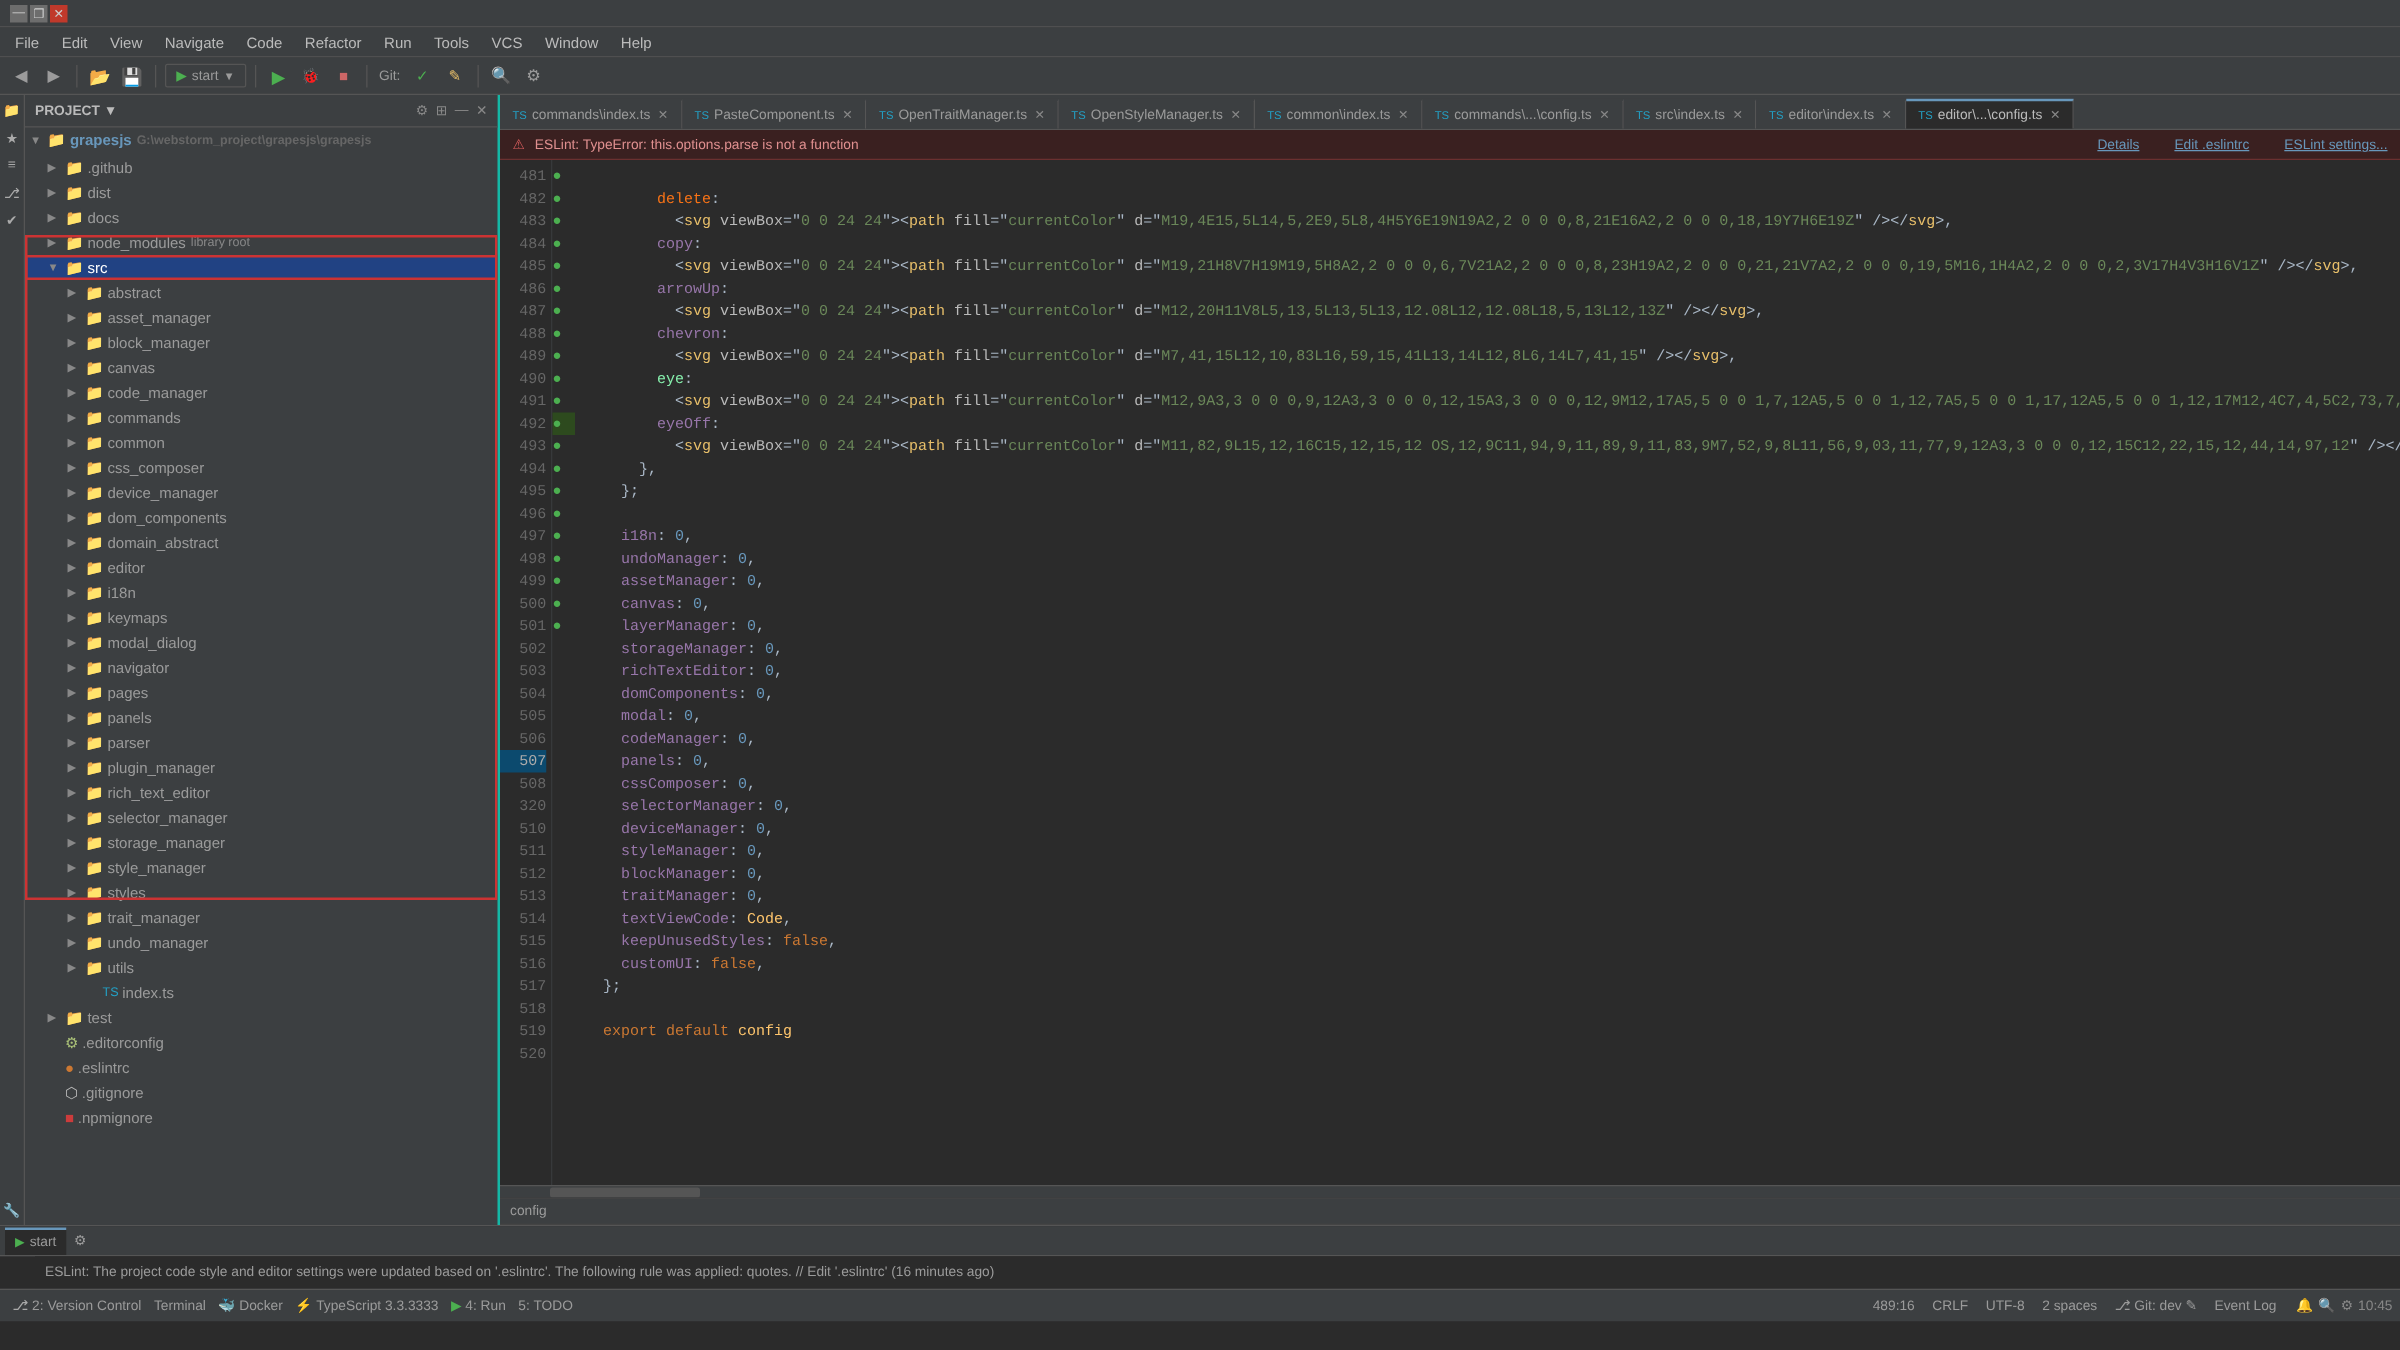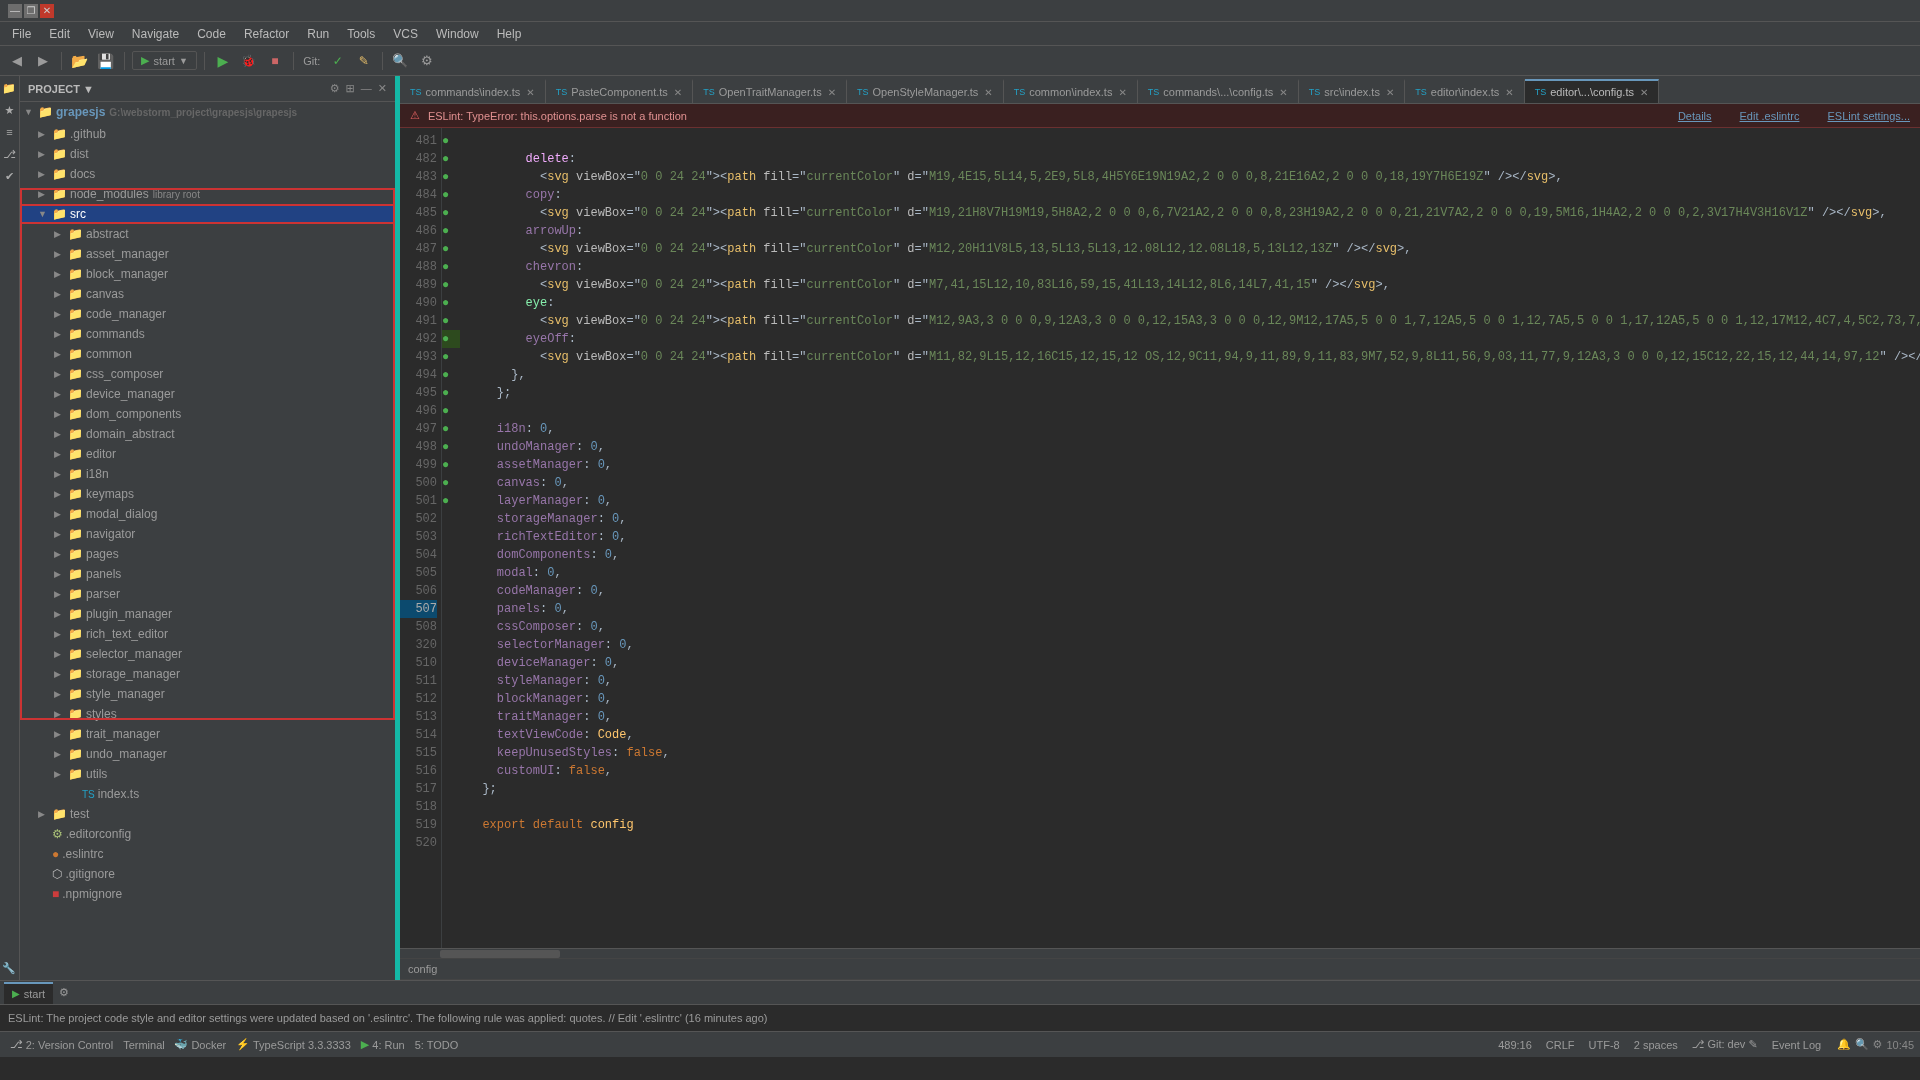--- a/index.html
+++ b/index.html
@@ -215,20 +215,21 @@
       gap: 4px;
       height: 22px;
     }
     #run-panel {
       height: 50px;
       background: #2b2b2b;
       padding: 2px 8px;
       font-size: 11px;
       color: #9b9b9b;
       overflow-y: auto;
+      margin-left: 28px;
     }
 
     
     #status-bar {
       height: 26px;
       background: #3c3f41;
       display: flex;
       align-items: center;
       padding: 0 8px;
       border-top: 1px solid #555;
@@ -312,21 +313,21 @@
 
   <div id="activity-bar" style="width:20px;background:#3c3f41;border-right:1px solid #555;display:flex;flex-direction:column;align-items:center;padding:4px 0;gap:6px;">
     <div class="activity-icon" style="font-size:11px;color:#aaa;">📁</div>
     <div class="activity-icon" style="font-size:11px;color:#aaa;">★</div>
     <div class="activity-icon" style="font-size:11px;color:#aaa;">≡</div>
     <div class="activity-icon" style="font-size:11px;color:#aaa;">⎇</div>
     <div class="activity-icon" style="font-size:11px;color:#aaa;">✔</div>
     <div class="activity-icon" style="font-size:11px;color:#aaa;margin-top:auto;">🔧</div>
   </div>
 
-  <div id="sidebar" style="width:380px;background:#3c3f41;border-right:5px solid #14b8a6;display:flex;flex-direction:column;overflow:hidden;position:relative;">
+  <div id="sidebar" style="width:380px;background:#3c3f41;border-right:2px solid #14b8a6;display:flex;flex-direction:column;overflow:hidden;position:relative;">
 
     <div id="sidebar-header" style="height:26px;background:#3c3f41;display:flex;align-items:center;justify-content:space-between;padding:0 8px;border-bottom:1px solid #555;">
       <span style="font-size:11px;font-weight:bold;color:#bbb;text-transform:uppercase;">Project ▼</span>
       <div style="display:flex;gap:6px;">
         <span style="font-size:11px;color:#888;cursor:pointer;">⚙</span>
         <span style="font-size:11px;color:#888;cursor:pointer;">⊞</span>
         <span style="font-size:11px;color:#888;cursor:pointer;">—</span>
         <span style="font-size:11px;color:#888;cursor:pointer;">✕</span>
       </div>
     </div>
@@ -691,21 +692,21 @@
           <div>●</div>
           <div>●</div>
         <div>●</div>
           <div></div>
           <div></div>
           <div></div>
           <div></div>
       </div>
 
       <div id="code-content" style="flex:1;font-family:'Consolas','Courier New',monospace;font-size:12px;line-height:18px;padding:4px 8px;overflow:auto;white-space:pre;color:#a9b7c6;">
-<span class="c-def">        </span><span style="color:#f0abfc;">delete</span><span class="c-def">:</span>
+<span class="c-def">        </span><span style="color:#f97316;">delete</span><span class="c-def">:</span>
 <span class="c-def">          &lt;</span><span style="color:#e8bf6a;">svg</span><span class="c-def"> </span><span style="color:#bababa;">viewBox</span><span class="c-def">="</span><span style="color:#6a8759;">0 0 24 24</span><span class="c-def">"&gt;&lt;</span><span style="color:#e8bf6a;">path</span><span class="c-def"> </span><span style="color:#bababa;">fill</span><span class="c-def">="</span><span style="color:#6a8759;">currentColor</span><span class="c-def">" </span><span style="color:#bababa;">d</span><span class="c-def">="</span><span style="color:#6a8759;">M19,4E15,5L14,5,2E9,5L8,4H5Y6E19N19A2,2 0 0 0,8,21E16A2,2 0 0 0,18,19Y7H6E19Z</span><span class="c-def">" /&gt;&lt;/</span><span style="color:#e8bf6a;">svg</span><span class="c-def">&gt;,</span>
 <span class="c-def">        </span><span style="color:#9876aa;">copy</span><span class="c-def">:</span>
 <span class="c-def">          &lt;</span><span style="color:#e8bf6a;">svg</span><span class="c-def"> </span><span style="color:#bababa;">viewBox</span><span class="c-def">="</span><span style="color:#6a8759;">0 0 24 24</span><span class="c-def">"&gt;&lt;</span><span style="color:#e8bf6a;">path</span><span class="c-def"> </span><span style="color:#bababa;">fill</span><span class="c-def">="</span><span style="color:#6a8759;">currentColor</span><span class="c-def">" </span><span style="color:#bababa;">d</span><span class="c-def">="</span><span style="color:#6a8759;">M19,21H8V7H19M19,5H8A2,2 0 0 0,6,7V21A2,2 0 0 0,8,23H19A2,2 0 0 0,21,21V7A2,2 0 0 0,19,5M16,1H4A2,2 0 0 0,2,3V17H4V3H16V1Z</span><span class="c-def">" /&gt;&lt;/</span><span style="color:#e8bf6a;">svg</span><span class="c-def">&gt;,</span>
 <span class="c-def">        </span><span style="color:#9876aa;">arrowUp</span><span class="c-def">:</span>
 <span class="c-def">          &lt;</span><span style="color:#e8bf6a;">svg</span><span class="c-def"> </span><span style="color:#bababa;">viewBox</span><span class="c-def">="</span><span style="color:#6a8759;">0 0 24 24</span><span class="c-def">"&gt;&lt;</span><span style="color:#e8bf6a;">path</span><span class="c-def"> </span><span style="color:#bababa;">fill</span><span class="c-def">="</span><span style="color:#6a8759;">currentColor</span><span class="c-def">" </span><span style="color:#bababa;">d</span><span class="c-def">="</span><span style="color:#6a8759;">M12,20H11V8L5,13,5L13,5L13,12.08L12,12.08L18,5,13L12,13Z</span><span class="c-def">" /&gt;&lt;/</span><span style="color:#e8bf6a;">svg</span><span class="c-def">&gt;,</span>
 <span class="c-def">        </span><span style="color:#9876aa;">chevron</span><span class="c-def">:</span>
 <span class="c-def">          &lt;</span><span style="color:#e8bf6a;">svg</span><span class="c-def"> </span><span style="color:#bababa;">viewBox</span><span class="c-def">="</span><span style="color:#6a8759;">0 0 24 24</span><span class="c-def">"&gt;&lt;</span><span style="color:#e8bf6a;">path</span><span class="c-def"> </span><span style="color:#bababa;">fill</span><span class="c-def">="</span><span style="color:#6a8759;">currentColor</span><span class="c-def">" </span><span style="color:#bababa;">d</span><span class="c-def">="</span><span style="color:#6a8759;">M7,41,15L12,10,83L16,59,15,41L13,14L12,8L6,14L7,41,15</span><span class="c-def">" /&gt;&lt;/</span><span style="color:#e8bf6a;">svg</span><span class="c-def">&gt;,</span>
 <span class="c-def">        </span><span style="color:#86efac;">eye</span><span class="c-def">:</span>
 <span class="c-def">          &lt;</span><span style="color:#e8bf6a;">svg</span><span class="c-def"> </span><span style="color:#bababa;">viewBox</span><span class="c-def">="</span><span style="color:#6a8759;">0 0 24 24</span><span class="c-def">"&gt;&lt;</span><span style="color:#e8bf6a;">path</span><span class="c-def"> </span><span style="color:#bababa;">fill</span><span class="c-def">="</span><span style="color:#6a8759;">currentColor</span><span class="c-def">" </span><span style="color:#bababa;">d</span><span class="c-def">="</span><span style="color:#6a8759;">M12,9A3,3 0 0 0,9,12A3,3 0 0 0,12,15A3,3 0 0 0,12,9M12,17A5,5 0 0 1,7,12A5,5 0 0 1,12,7A5,5 0 0 1,17,12A5,5 0 0 1,12,17M12,4C7,4,5C2,73,7,1 0 0 0,12,7A5,4,5C7,4,5</span>
 <span class="c-def">        </span><span style="color:#9876aa;">eyeOff</span><span class="c-def">:</span>

